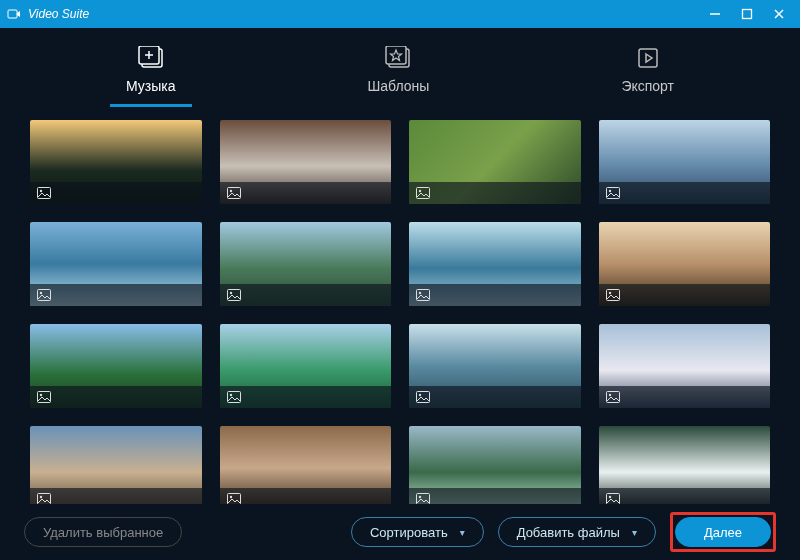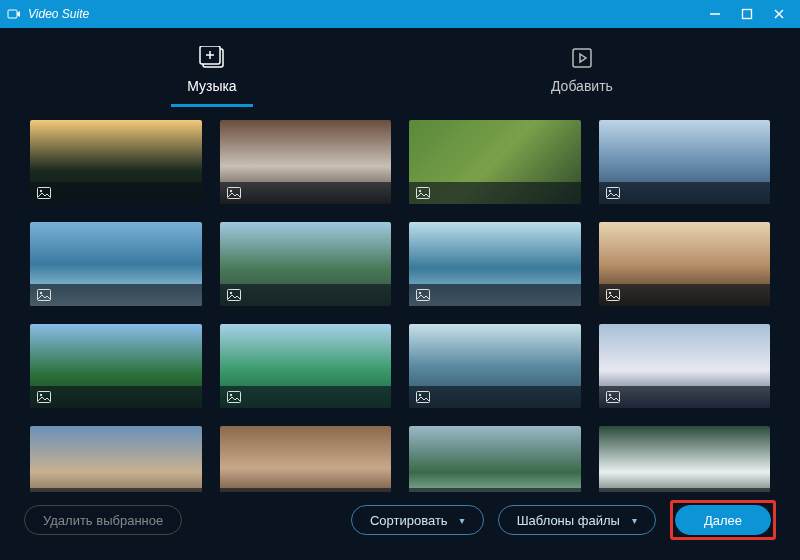--- a/index.html
+++ b/index.html
@@ -68,21 +68,21 @@
   width: 16px; height: 14px;
   display:flex; align-items:center; justify-content:center;
 }
 
 .grid-wrap::-webkit-scrollbar { width: 8px; }
 .grid-wrap::-webkit-scrollbar-thumb { background: #2a3a4a; border-radius: 4px; }
 .grid-wrap::-webkit-scrollbar-track { background: #0a1420; }
 
 .bottombar {
   position: absolute;
-  left: 0; right: 0; bottom: 12px;
+  left: 0; right: 0; bottom: 0;
   height: 56px;
   display: flex;
   align-items: center;
   gap: 14px;
   padding: 0 24px;
   background: #0a1420;
 }
 .btn {
   height: 30px;
   border-radius: 15px;
@@ -165,26 +165,36 @@
           <rect x="5" y="3" width="20" height="18" rx="2" fill="none" stroke="#fff" stroke-width="1.5"></rect>
           <rect x="2" y="0" width="20" height="18" rx="2" fill="#0a1420" stroke="#fff" stroke-width="1.5"></rect>
           <line x1="12" y1="5" x2="12" y2="13" stroke="#fff" stroke-width="1.5"></line>
           <line x1="8" y1="9" x2="16" y2="9" stroke="#fff" stroke-width="1.5"></line>
         </svg>
     </span>
     <span>Музыка</span>
   </div>
   <div class="tab">
     <span class="tab-icon">
+      <svg width="28" height="24" viewBox="0 0 28 24">
+          <rect x="5" y="3" width="20" height="18" rx="2" fill="none" stroke="#bbb" stroke-width="1.5"></rect>
+          <rect x="2" y="0" width="20" height="18" rx="2" fill="#0a1420" stroke="#bbb" stroke-width="1.5"></rect>
+          <path d="M12 4 L13.5 8 L17.5 8 L14.5 10.5 L15.5 14.5 L12 12 L8.5 14.5 L9.5 10.5 L6.5 8 L10.5 8 Z" fill="none" stroke="#bbb" stroke-width="1.2"></path>
+        </svg>
+    </span>
+    <span>Шаблоны</span>
+  </div>
+  <div class="tab">
+    <span class="tab-icon">
       <svg width="24" height="24" viewBox="0 0 24 24">
           <rect x="3" y="3" width="18" height="18" rx="2" fill="none" stroke="#bbb" stroke-width="1.5"></rect>
           <path d="M10 8 L16 12 L10 16 Z" fill="none" stroke="#bbb" stroke-width="1.5"></path>
         </svg>
     </span>
-    <span>Добавить</span>
+    <span>Экспорт</span>
   </div>
 </div>
 
 <div class="grid-wrap">
   <div class="grid" id="grid">
       <div class="thumb">
         <div class="img sky1"></div>
         <div class="overlay"></div>
         <span class="badge">
           <svg width="14" height="12" viewBox="0 0 14 12">
@@ -365,21 +375,21 @@
 <div class="bottombar">
   <button class="btn ghost">
     <span>Удалить выбранное</span>
   </button>
   <div class="spacer"></div>
   <button class="btn">
     <span>Сортировать</span>
     <span class="chev">▾</span>
   </button>
   <button class="btn">
-    <span>Шаблоны файлы</span>
+    <span>Добавить файлы</span>
     <span class="chev">▾</span>
   </button>
   <span class="highlight-ring">
     <button class="btn primary">
       <span>Далее</span>
     </button>
   </span>
 </div>
 
 </body></html>

